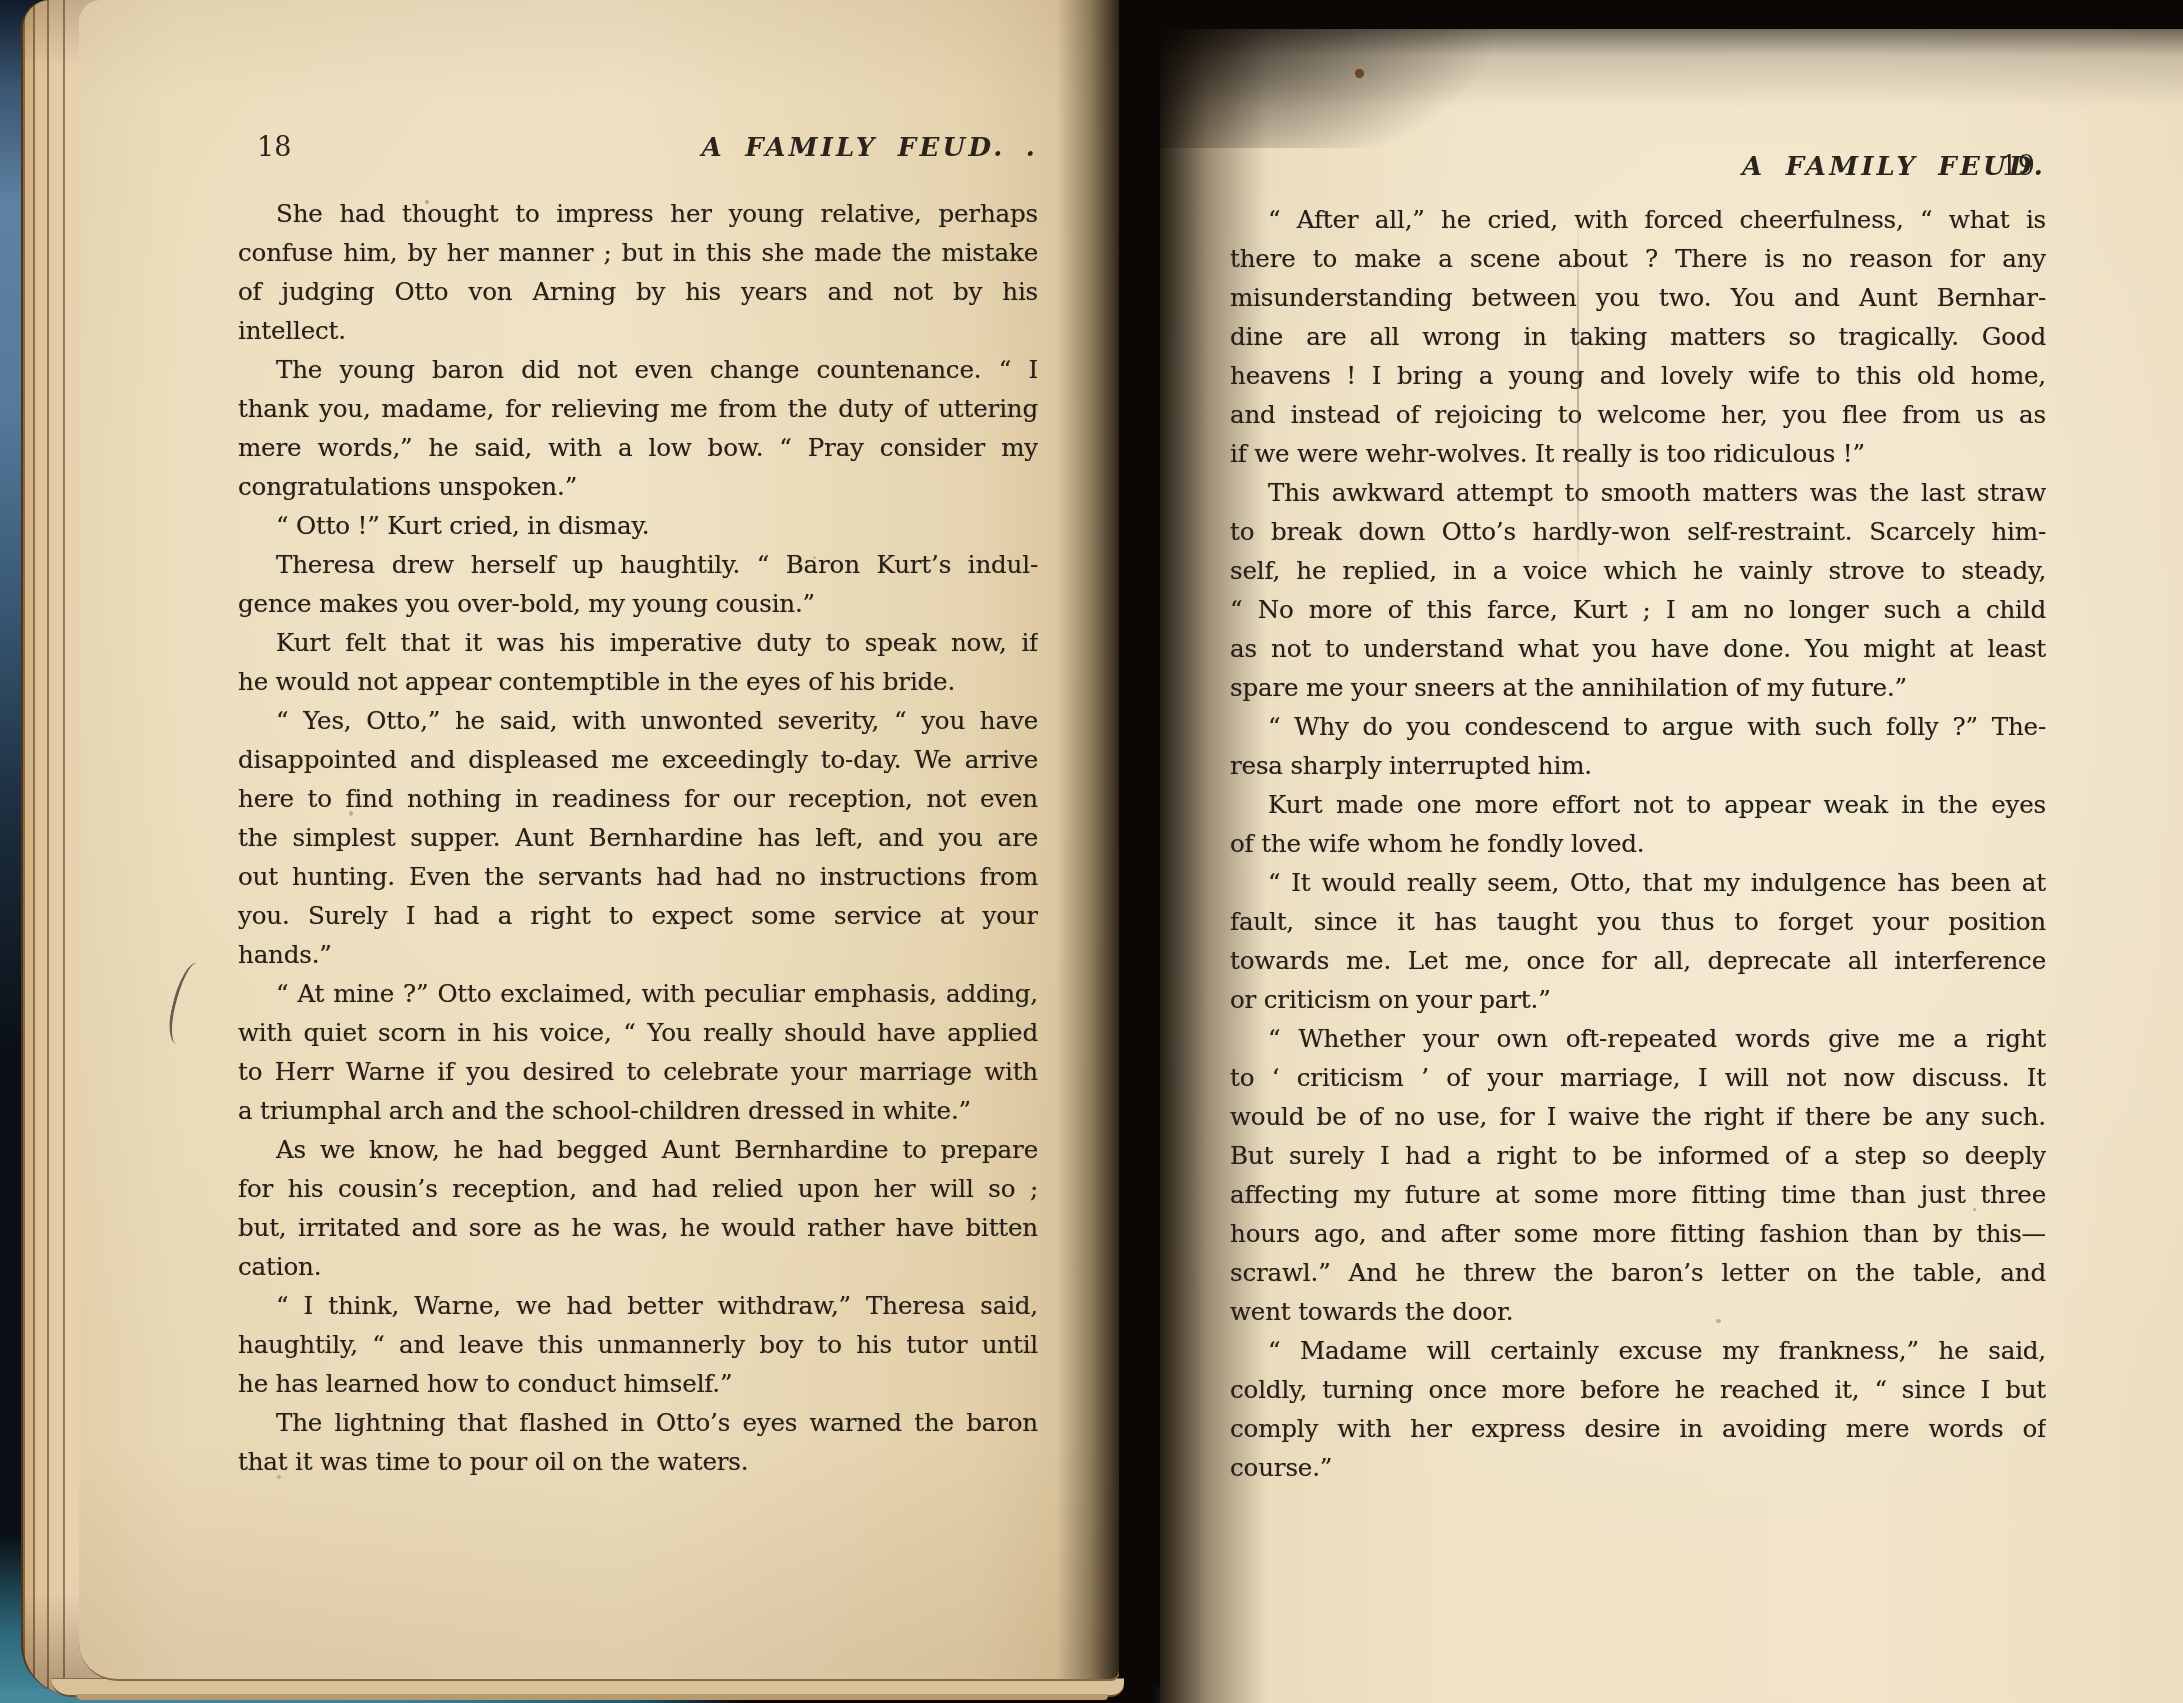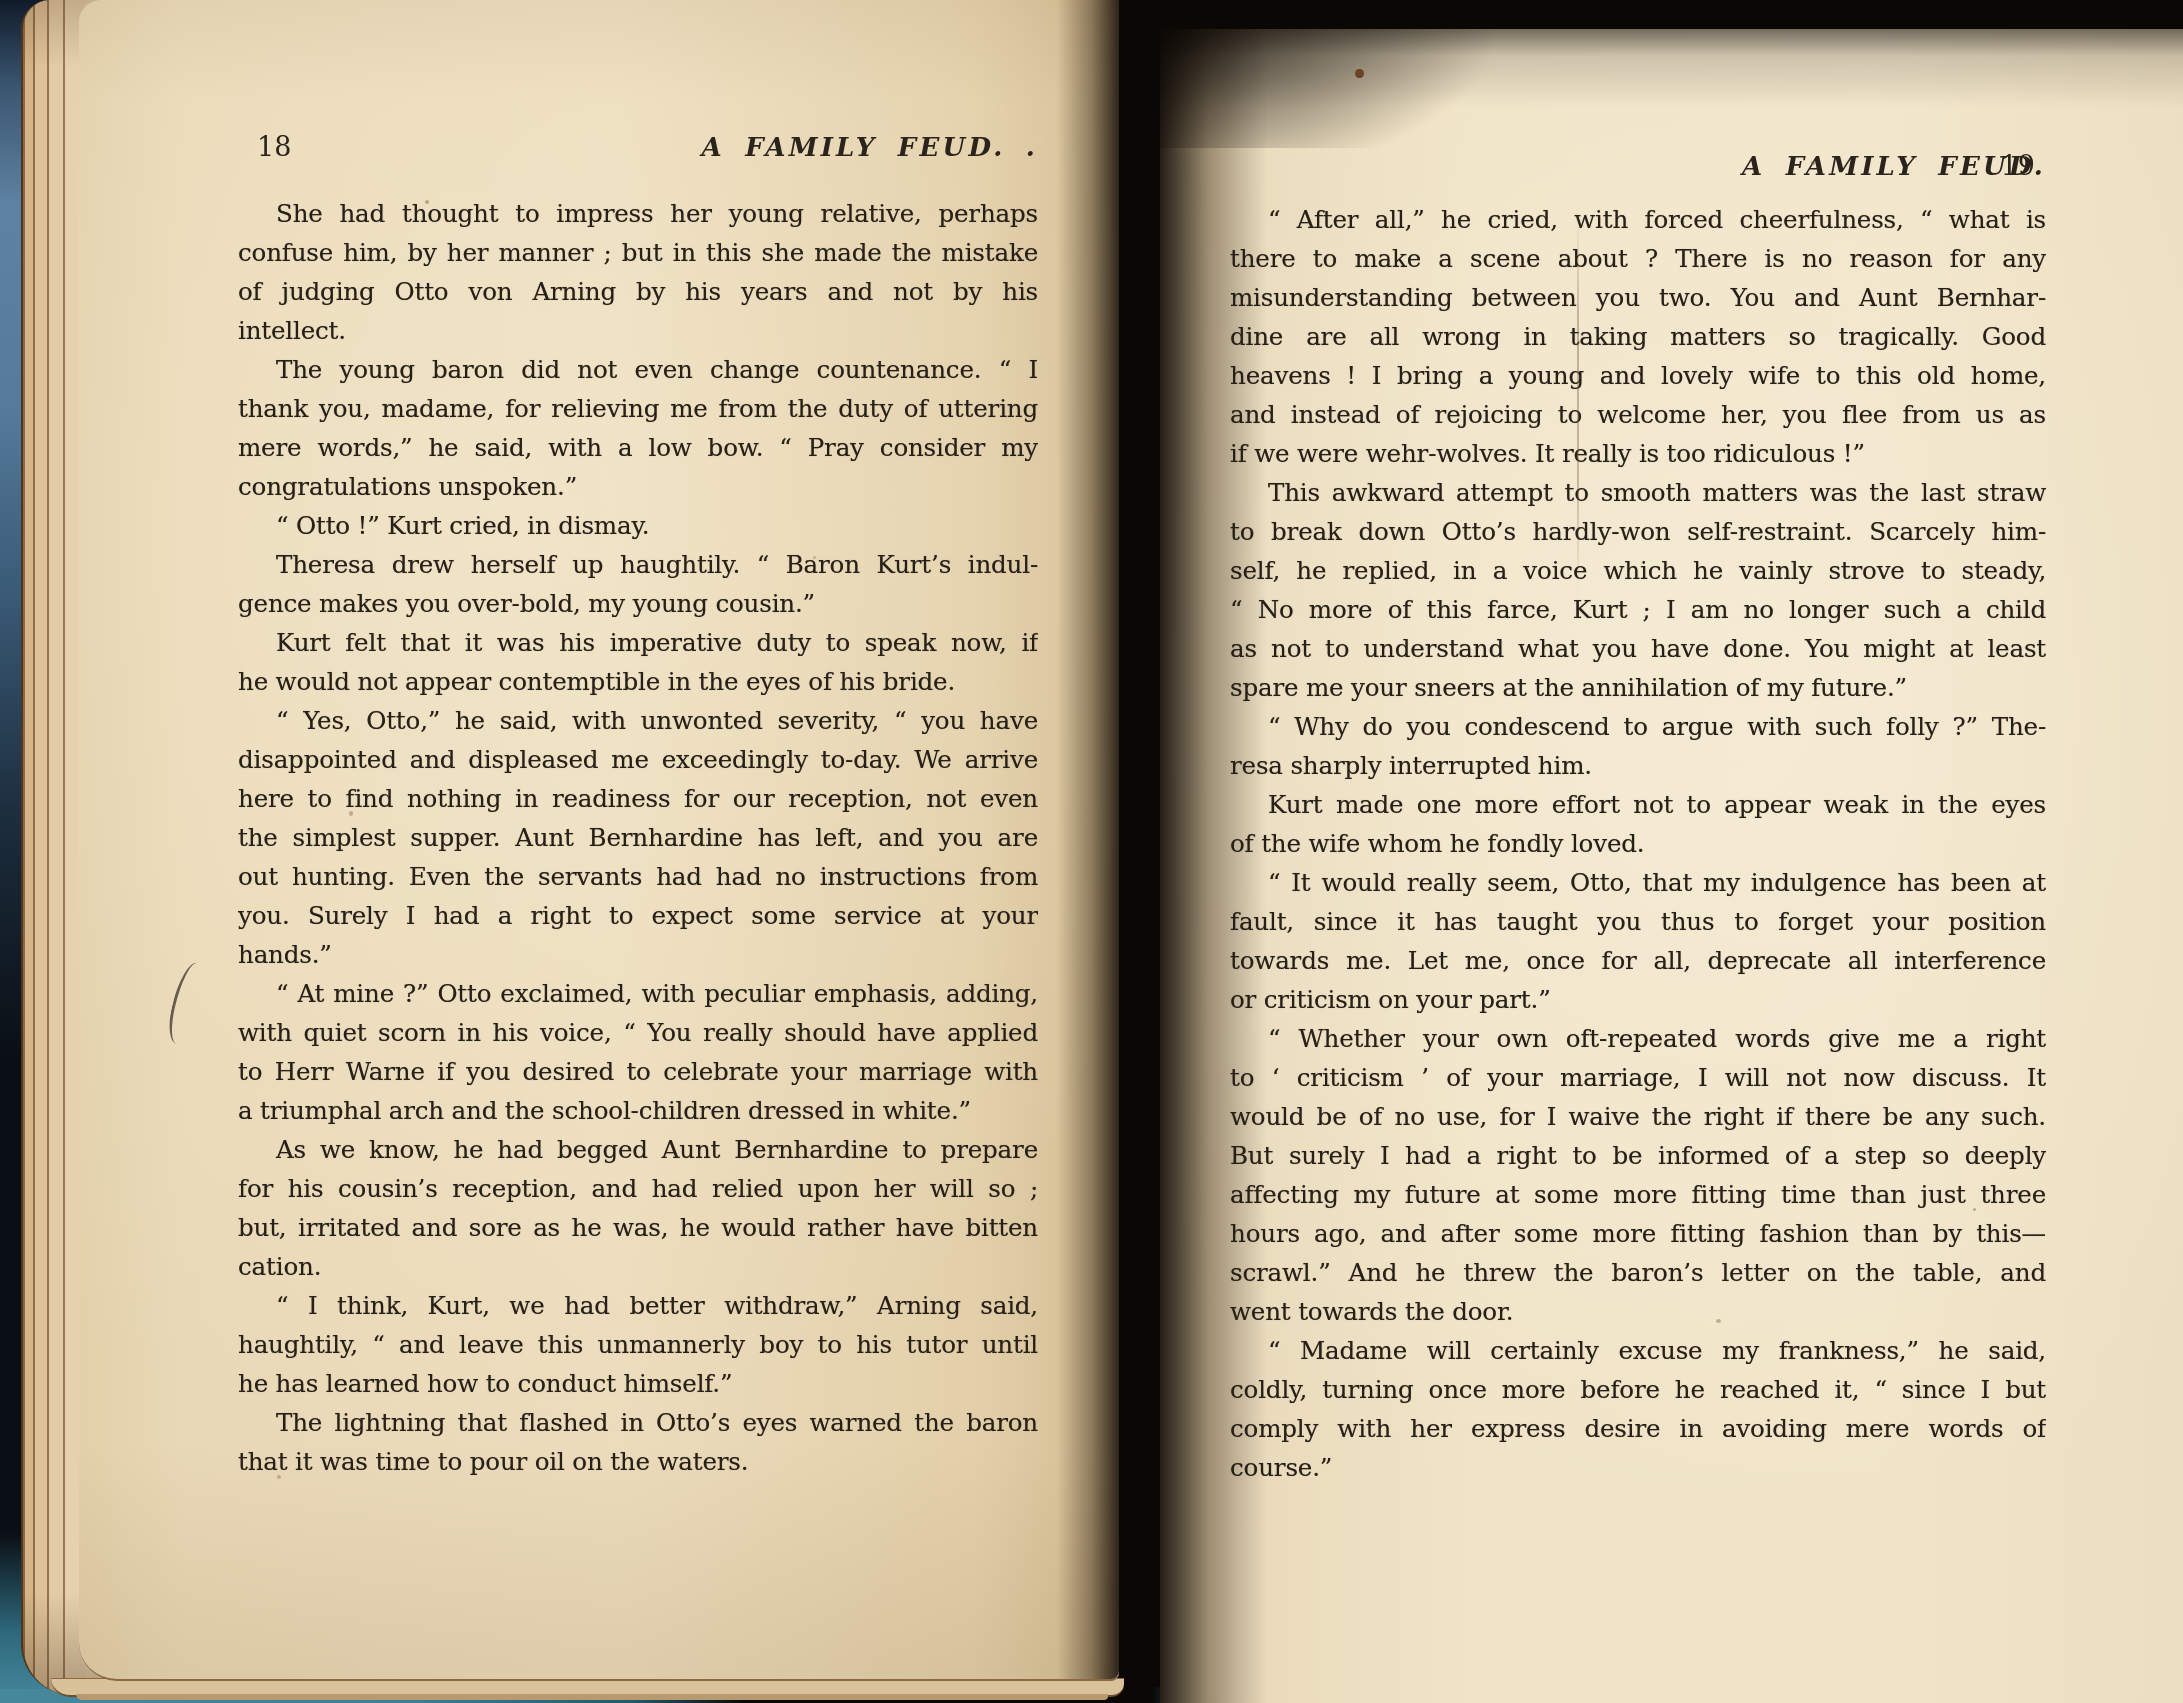--- a/index.html
+++ b/index.html
@@ -132,21 +132,21 @@
       <div class="ln j">you. Surely I had a right to expect some service at your</div>
       <div class="ln">hands.”</div>
       <div class="ln in j">“ At mine ?” Otto exclaimed, with peculiar emphasis, adding,</div>
       <div class="ln j">with quiet scorn in his voice, “ You really should have applied</div>
       <div class="ln j">to Herr Warne if you desired to celebrate your marriage with</div>
       <div class="ln">a triumphal arch and the school-children dressed in white.”</div>
       <div class="ln in j">As we know, he had begged Aunt Bernhardine to prepare</div>
       <div class="ln j">for his cousin’s reception, and had relied upon her will so ;</div>
       <div class="ln j">but, irritated and sore as he was, he would rather have bitten</div>
       <div class="ln">cation.</div>
-      <div class="ln in j">“ I think, Kurt, we had better withdraw,” Arning said,</div>
+      <div class="ln in j">“ I think, Warne, we had better withdraw,” Theresa said,</div>
       <div class="ln j">haughtily, “ and leave this unmannerly boy to his tutor until</div>
       <div class="ln">he has learned how to conduct himself.”</div>
       <div class="ln in j">The lightning that flashed in Otto’s eyes warned the baron</div>
       <div class="ln">that it was time to pour oil on the waters.</div>
     </div>
   <div class="pen-mark"></div>
   <div class="dot d4"></div>
   <div class="dot d5"></div>
   <div class="dot d6"></div>
   <div class="dot d7"></div>

